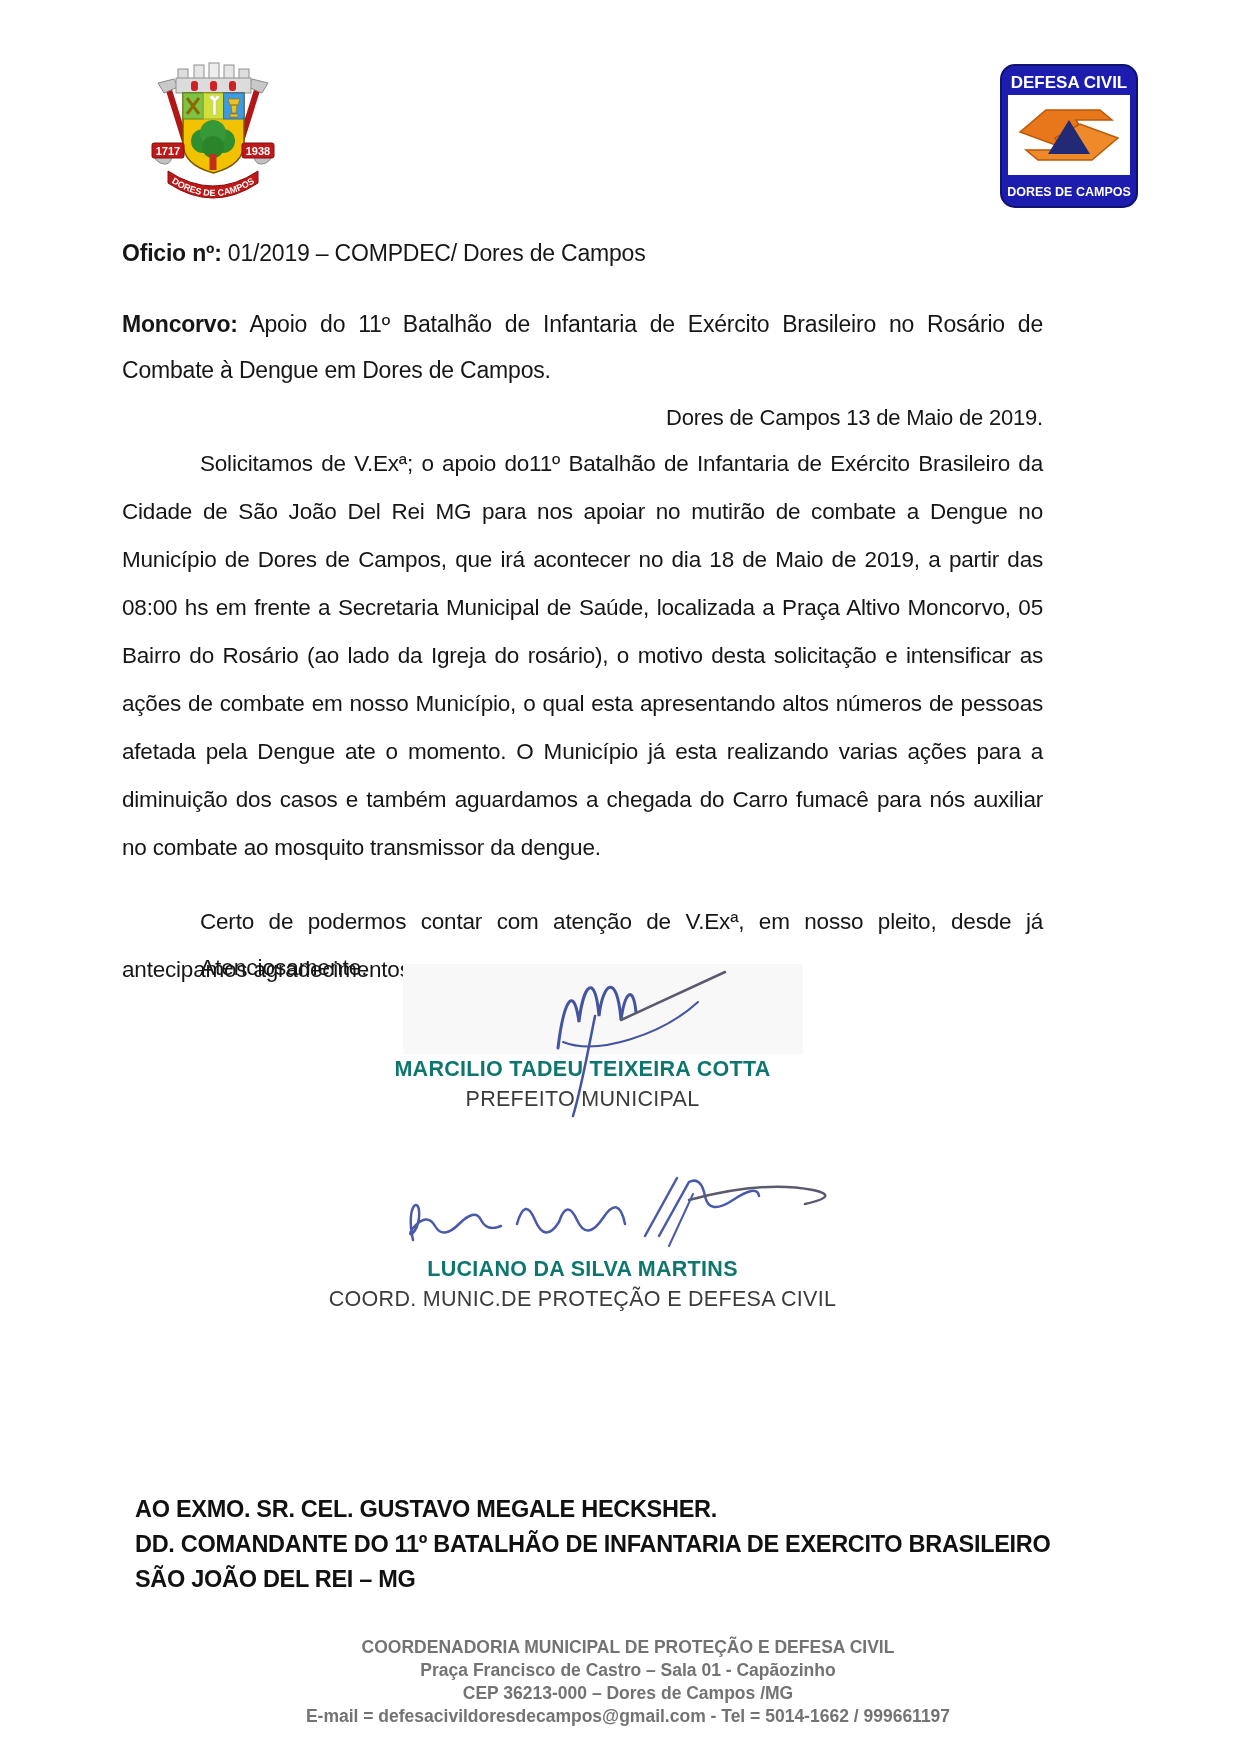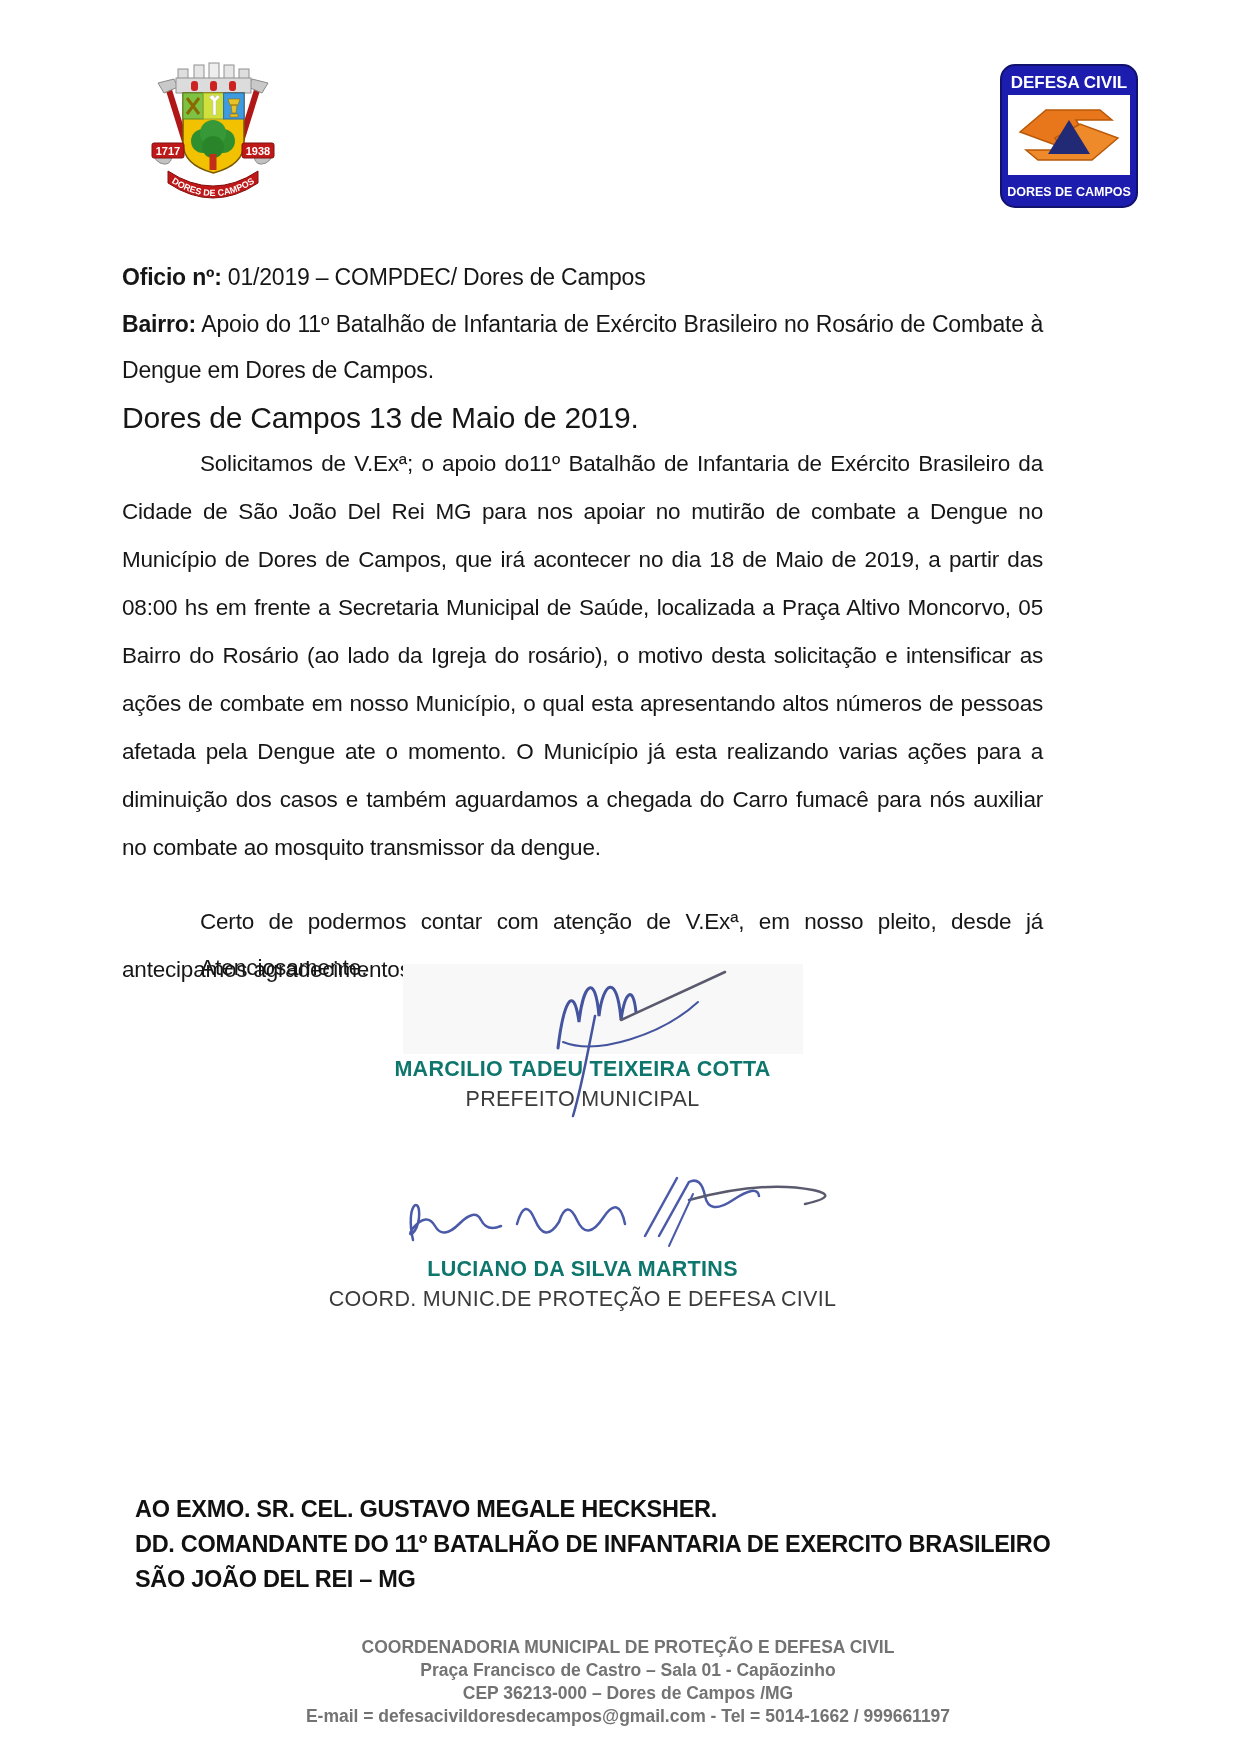--- a/index.html
+++ b/index.html
@@ -12,27 +12,27 @@
     font-family:"Liberation Sans", sans-serif;
     color:#161616;
     overflow:hidden;
   }
   .abs { position:absolute; }
   .content-w { left:122px; width:921px; }
 
   .crest-box   { left:146px; top:55px;  width:134px; height:150px; }
   .defesa-box  { left:1000px; top:64px; width:138px; height:144px; }
 
-  .oficio-line { top:264px; font-size:23px; letter-spacing:-0.2px; }
+  .oficio-line { top:240px; font-size:23px; letter-spacing:-0.2px; }
   .oficio-line b { font-weight:bold; }
 
   .assunto-para { top:301px; font-size:23px; line-height:46px; text-align:justify; letter-spacing:-0.2px; }
   .assunto-para b { font-weight:bold; }
 
-  .date-line { top:395px; font-size:30px; line-height:46px; text-align:left; letter-spacing:-0.2px; }
+  .date-line { top:395px; font-size:22px; line-height:46px; text-align:right; letter-spacing:-0.2px; }
 
   .body-para {
     font-size:22.5px; line-height:48px;
     text-align:justify; text-indent:78px;
     letter-spacing:-0.2px;
   }
   .para1 { top:440px; }
   .para2 { top:898px; }
   .closing { top:944px; font-size:22.5px; line-height:48px; text-indent:78px; }
 
@@ -124,21 +124,21 @@
         <path d="M69,56 L90,90 L48,90 Z" fill="#222a75"></path>
       </g>
     </svg>
   </div>
 
   <div class="abs content-w oficio-line">
     <b>Oficio nº:</b><span> 01/2019 – COMPDEC/ Dores de Campos</span>
   </div>
 
   <div class="abs content-w assunto-para">
-    <b>Bairro:</b><span>  Apoio do 11º Batalhão de Infantaria de Exército Brasileiro no Rosário de Combate à Dengue em Dores de Campos.</span>
+    <b>Moncorvo:</b><span>  Apoio do 11º Batalhão de Infantaria de Exército Brasileiro no Rosário de Combate à Dengue em Dores de Campos.</span>
   </div>
 
   <div class="abs content-w date-line">Dores de Campos 13 de Maio de 2019.</div>
 
   <div class="abs content-w body-para para1">Solicitamos de V.Exª; o apoio do11º Batalhão de Infantaria de Exército Brasileiro da Cidade de São João Del Rei MG para nos apoiar no mutirão de combate a Dengue no Município de Dores de Campos, que irá acontecer no dia 18 de Maio de 2019, a partir das 08:00 hs em frente a Secretaria Municipal de Saúde, localizada a Praça Altivo Moncorvo, 05 Bairro do Rosário (ao lado da Igreja do rosário), o motivo desta solicitação e intensificar as ações de combate em nosso Município, o qual esta apresentando altos números de pessoas afetada pela Dengue ate o momento. O Município já esta realizando varias ações para a diminuição dos casos e também aguardamos a chegada do Carro fumacê para nós auxiliar no combate ao mosquito transmissor da dengue.</div>
   <div class="abs content-w body-para para2">Certo de podermos contar com atenção de V.Exª, em nosso pleito, desde já antecipamos agradecimentos.</div>
   <div class="abs content-w closing">Atenciosamente.</div>
 
   <div class="abs content-w sig-block sig1">
     <svg class="sig-svg" width="460" height="90" viewBox="0 0 460 90">

